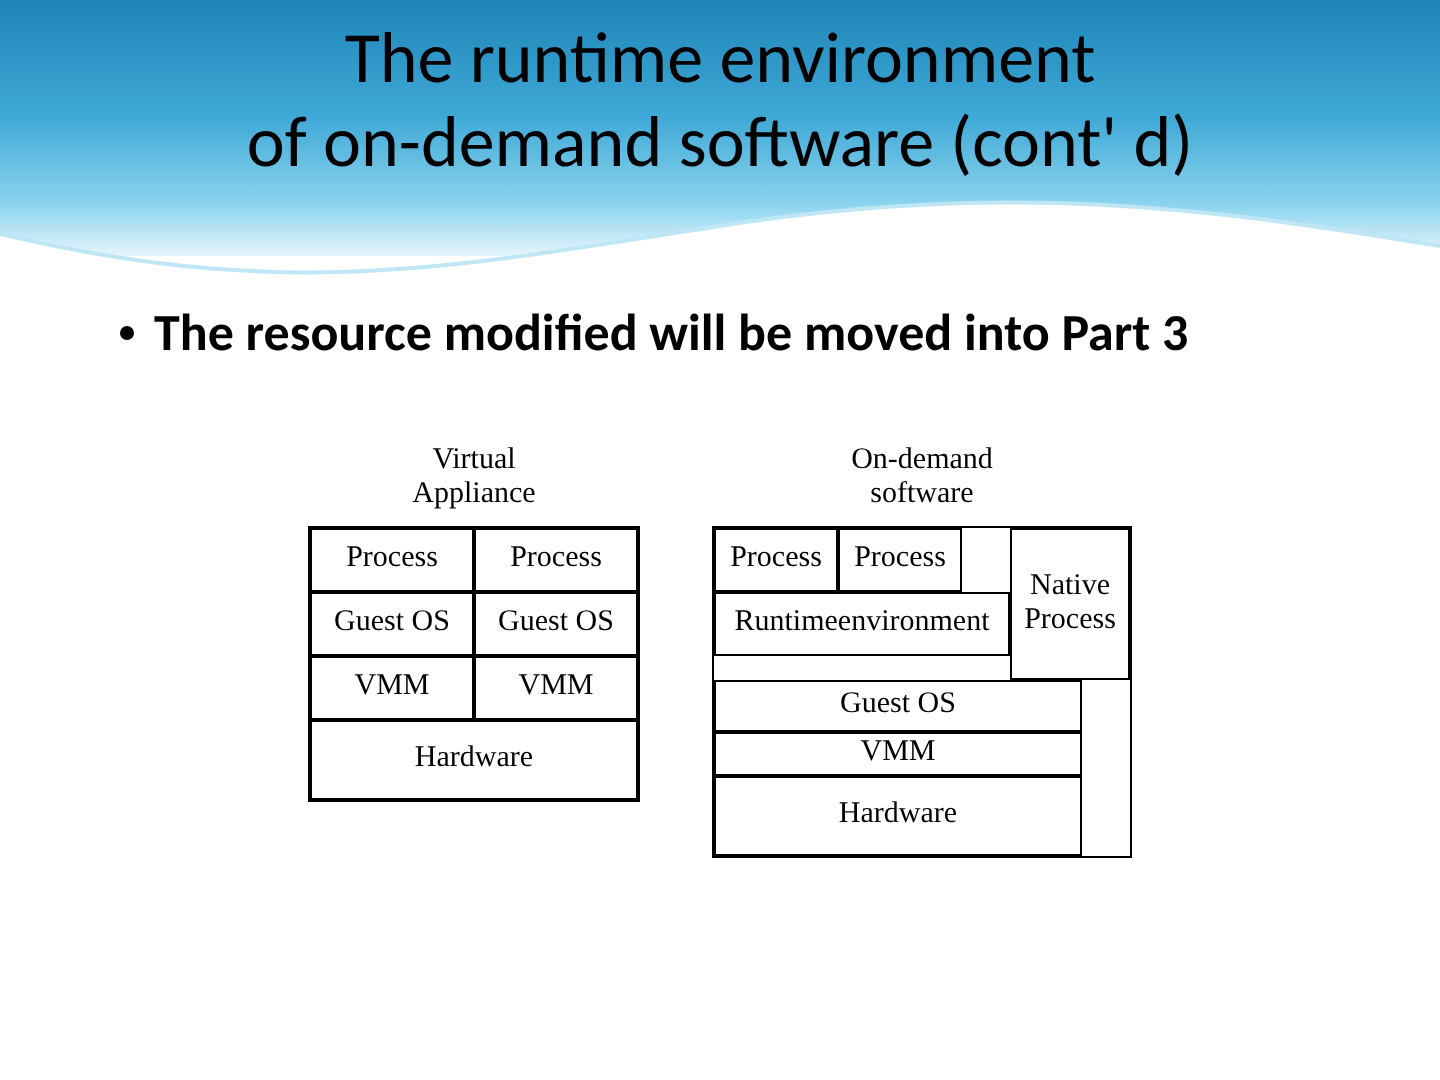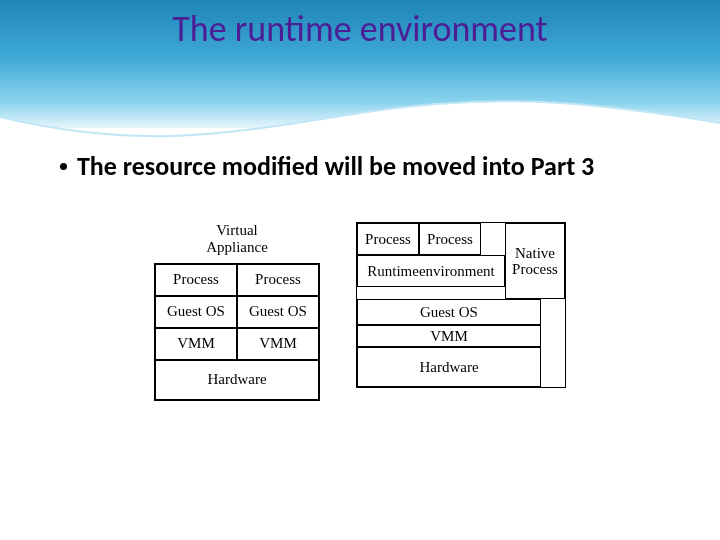--- a/index.html
+++ b/index.html
@@ -29,21 +29,21 @@
     height: 50px;
     overflow: hidden;
   }
   .wave svg { display: block; }
   .title-wrap {
     position: absolute;
     left: 0; right: 0; top: 8px;
     text-align: center;
     font-size: 36px;
     line-height: 1.18;
-    color: #4c1d95;
+    color: #000000;
   }
   .content {
     position: absolute;
     left: 60px; right: 60px; top: 150px;
   }
   .bullets {
     font-size: 26px;
     font-weight: bold;
   }
   .bullets .item {
@@ -118,20 +118,21 @@
   <div class="header-band"></div>
   <div class="wave">
     <svg width="720" height="60" viewBox="0 0 720 60" preserveAspectRatio="none">
       <path d="M0,22 C140,55 220,40 360,18 C500,-4 600,8 720,28 L720,60 L0,60 Z" fill="#ffffff"></path>
       <path d="M0,22 C140,55 220,40 360,18 C500,-4 600,8 720,28" fill="none" stroke="#bfe6f5" stroke-width="2"></path>
     </svg>
   </div>
 
   <div class="title-wrap">
     <div>The runtime environment</div>
+    <div>of on-demand software (cont' d)</div>
   </div>
 
   <div class="content">
     <div class="bullets">
       <div class="item">
         <div class="dot"></div>
         <div class="txt">The resource modified will be moved into Part 3</div>
       </div>
     </div>
   </div>
@@ -156,20 +157,24 @@
           <div class="cell half bold">VMM</div>
           <div class="cell half bold">VMM</div>
         </div>
         <div class="row">
           <div class="cell full">Hardware</div>
         </div>
       </div>
     </div>
 
     <div class="panel rf">
+      <div class="panel-title">
+        <span>On-demand</span><br>
+        <span>software</span>
+      </div>
       <div class="grid">
         <div class="row">
           <div style="display:flex; flex-direction:column;">
             <div class="row">
               <div class="cell c1 h32 bold">Process</div>
               <div class="cell c2 h32 bold">Process</div>
             </div>
             <div class="cell c12 h32">
               <span>Runtime</span>
                 <br>

